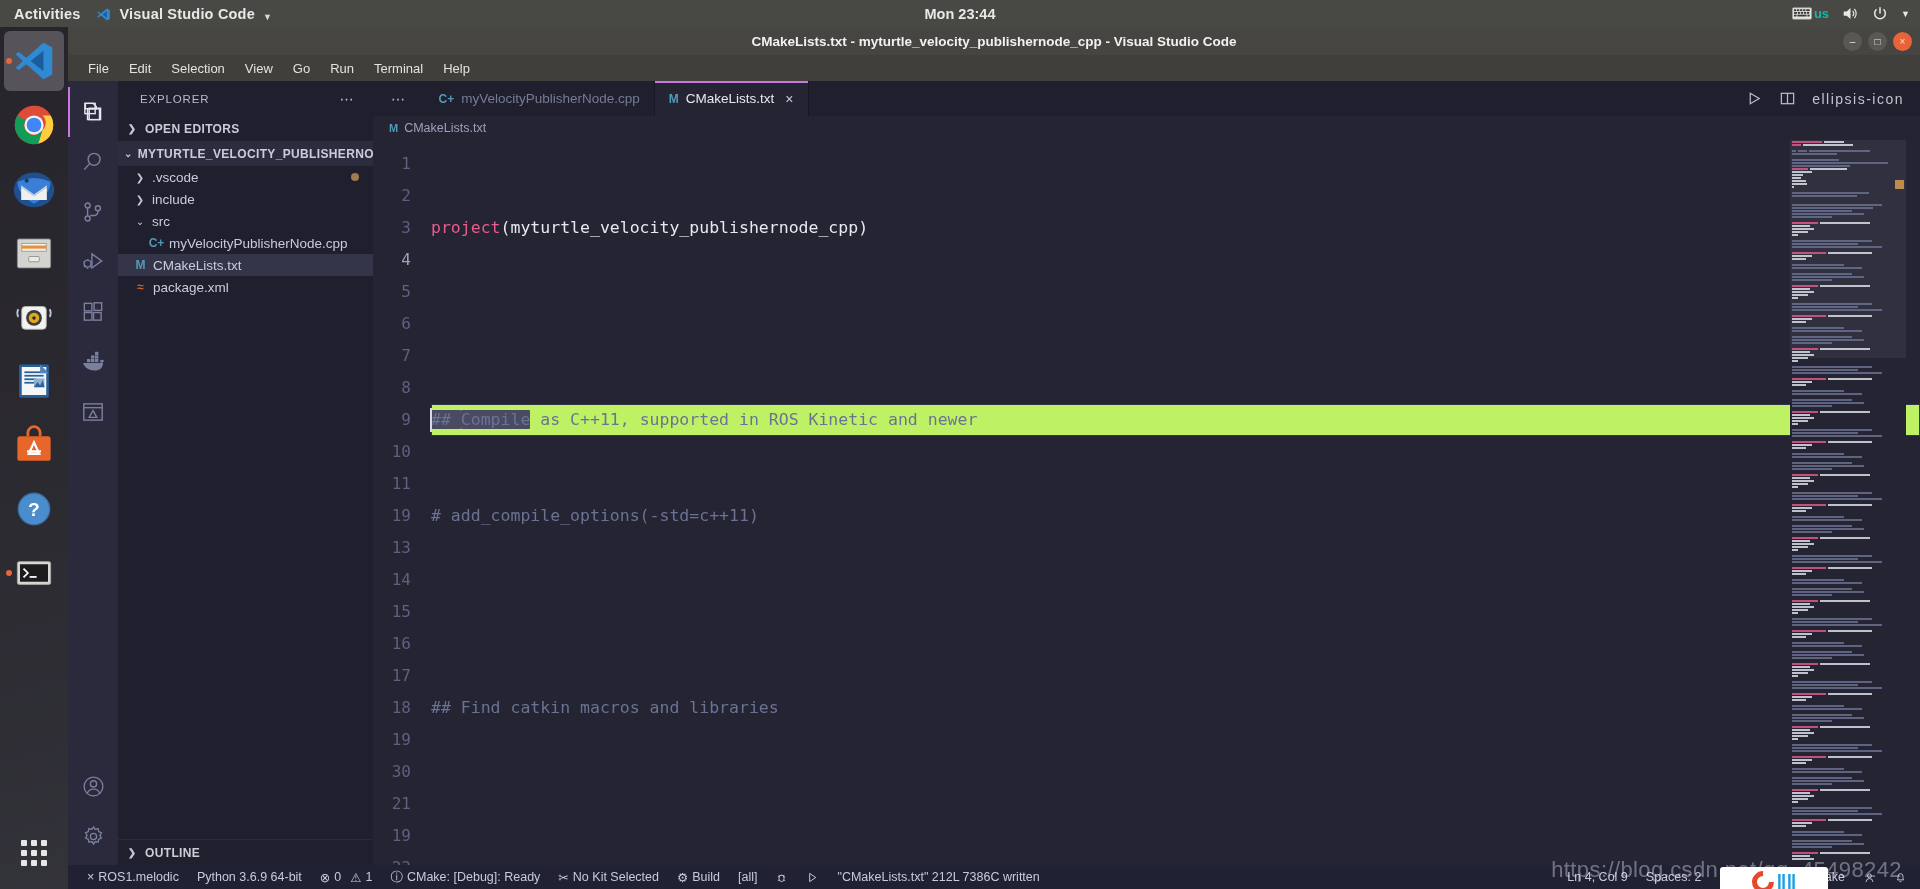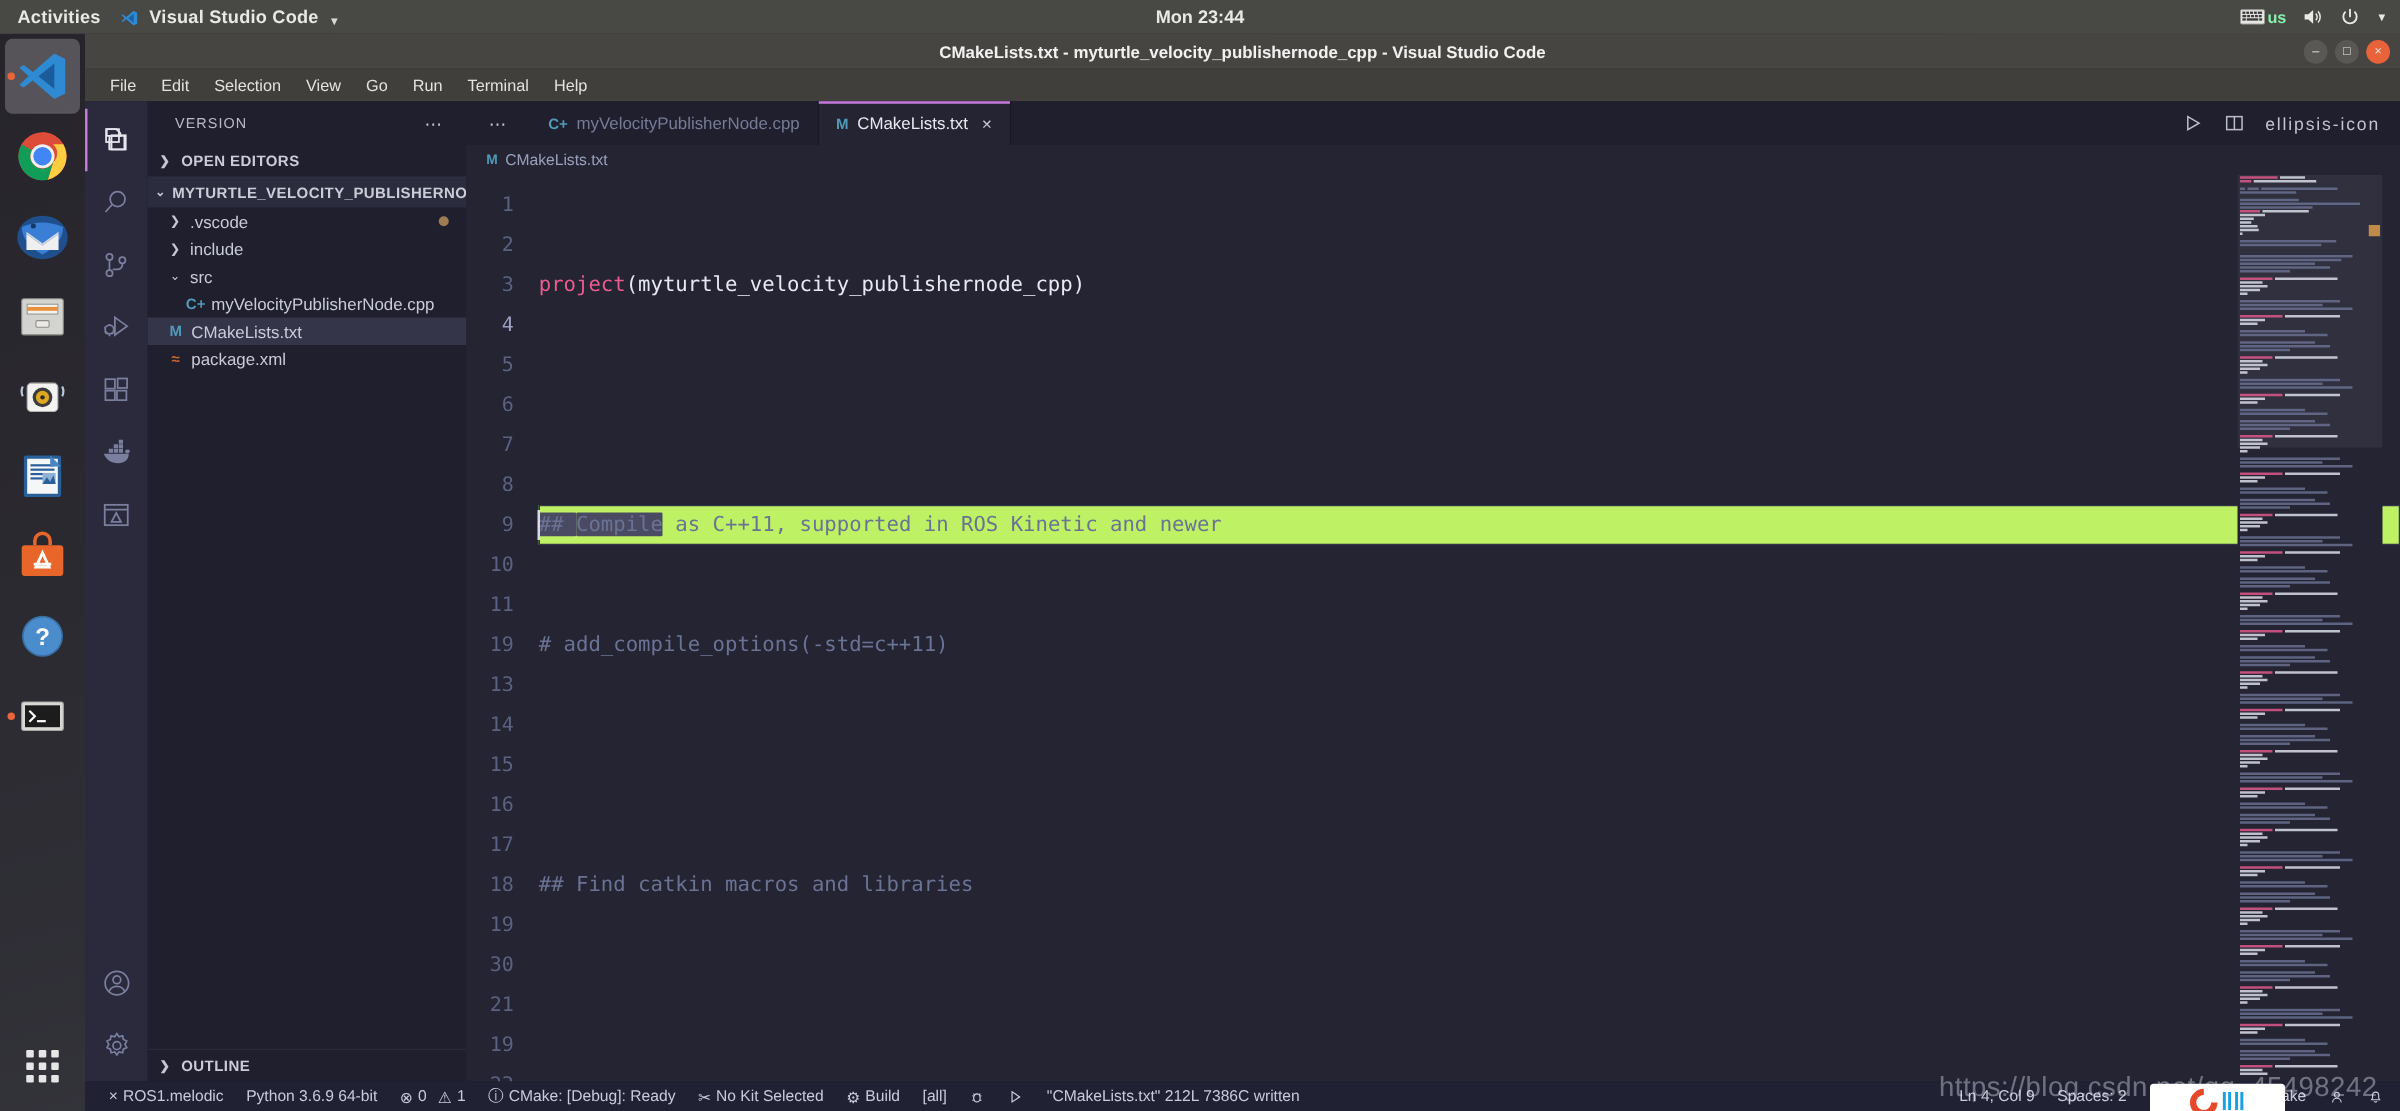--- a/index.html
+++ b/index.html
@@ -28,21 +28,21 @@
   .gb-caret { font-size: 9px; opacity: .9; }
   .gb-clock {
     position: absolute; left: 50%; transform: translateX(-50%);
     font-weight: bold; font-size: 14.5px;
   }
   .gb-right {
     position: absolute; right: 10px; top: 0; height: 27px;
     display: flex; align-items: center; gap: 13px;
   }
   .gb-kbd { display: flex; align-items: center; gap: 2px; }
-  .gb-us { color: #86efac; font-weight: bold; font-size: 13px; }
+  .gb-us { color: #14b8a6; font-weight: bold; font-size: 13px; }
 
   
   #dock {
     position: absolute; top: 27px; left: 0; width: 68px; height: 862px;
     background: rgba(37,35,39,0.72);
     display: flex; flex-direction: column; align-items: center;
     padding-top: 4px; z-index: 40;
   }
   .dock-item {
     width: 60px; height: 60px; margin-bottom: 4px;
@@ -477,21 +477,21 @@
           <svg width="25" height="25" viewBox="0 0 24 24" fill="none" stroke="currentColor" stroke-width="1.3">
             <circle cx="12" cy="12" r="3"></circle>
             <path d="M12 2.8 l1.6 2.4 2.8 -.7 .6 2.8 2.6 1.2 -1.4 2.5 1.4 2.5 -2.6 1.2 -.6 2.8 -2.8 -.7 -1.6 2.4 -1.6 -2.4 -2.8 .7 -.6 -2.8 -2.6 -1.2 1.4 -2.5 -1.4 -2.5 2.6 -1.2 .6 -2.8 2.8 .7 z"></path>
           </svg>
         </div>
       </div>
     </div>
 
     <div id="sidebar">
       <div class="sb-header">
-        <span>VERSION</span>
+        <span>EXPLORER</span>
         <span class="sb-dots">⋯</span>
       </div>
 
       <div class="sb-section">
         <span class="chev">❯</span>
         <span>OPEN EDITORS</span>
       </div>
 
       <div class="sb-section proj">
         <span class="chev">⌄</span>

